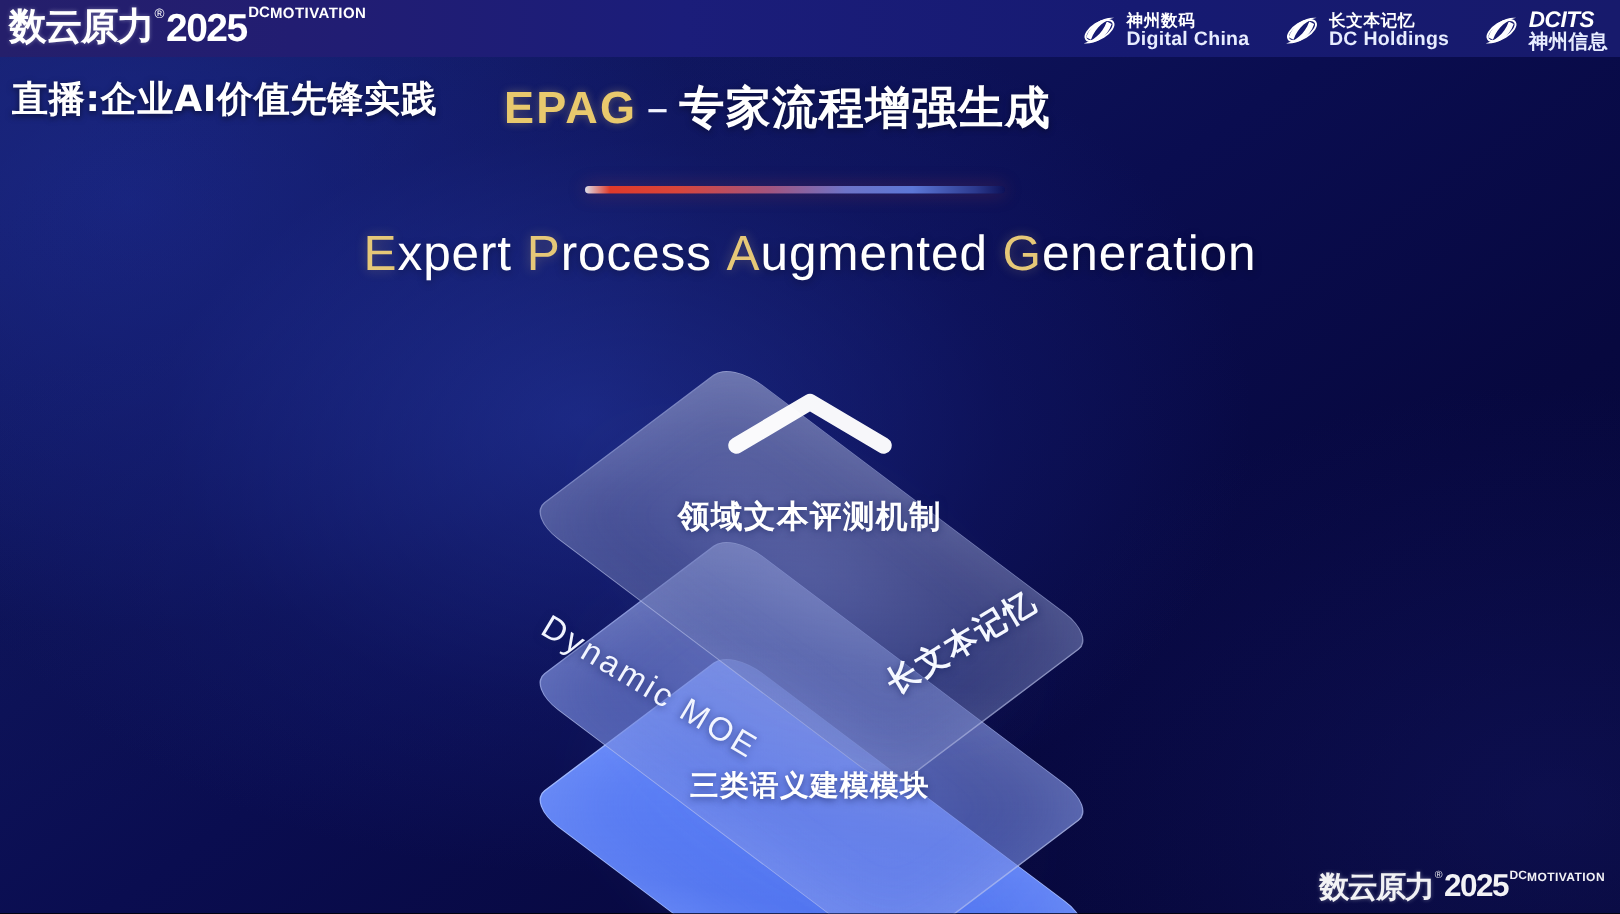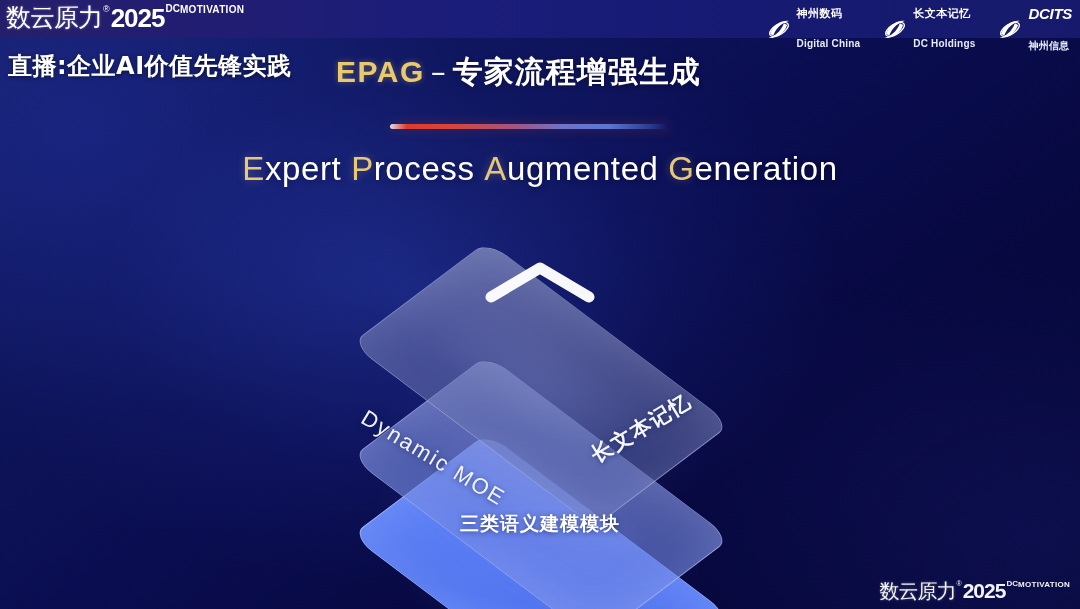--- a/index.html
+++ b/index.html
@@ -29,21 +29,21 @@
   }
   #brand-logo {
     position: absolute;
     left: 6px; top: 3px;
     display: flex;
     align-items: flex-start;
     color: #ffffff;
   }
   .brand-cn {
     font-size: 25px;
-    font-weight: 400;
+    font-weight: 700;
     letter-spacing: -1px;
     line-height: 30px;
     font-family: "DejaVu Sans", sans-serif;
     text-shadow: 0 0 3px rgba(255,255,255,0.35);
   }
   .brand-reg {
     font-size: 9px;
     line-height: 13px;
     margin-left: 1px;
   }
@@ -97,23 +97,23 @@
   }
   .partner-cn {
     color: #fff;
     font-size: 11px;
     font-weight: 800;
     letter-spacing: 0.5px;
     font-family: "DejaVu Sans", sans-serif;
   }
   .partner-en {
     color: #e7ecff;
-    font-size: 10px;
+    font-size: 13px;
     font-weight: 700;
-    margin-top: 20px;
+    margin-top: 0;
     letter-spacing: 0.2px;
   }
   .partner-cn.big-en {
     font-size: 15px;
     font-style: italic;
     font-family: "Liberation Sans", sans-serif;
     letter-spacing: -0.3px;
   }
 
   
@@ -392,20 +392,21 @@
     <div id="layer-mid-glow" class="layer-glow"></div>
     <div id="layer-mid" class="layer"></div>
 
     <div id="layer-top-glow" class="layer-glow"></div>
     <div id="layer-top" class="layer"></div>
 
     <svg id="chevron-icon" viewBox="0 0 110 42">
       <path d="M6 36 L55 7 L104 36" fill="none" stroke="#ffffff" stroke-width="11" stroke-linecap="round" stroke-linejoin="round" opacity="0.97"></path>
     </svg>
 
+    <div id="label-top" class="layer-label">领域文本评测机制</div>
     <div id="label-mid-left" class="layer-label">Dynamic MOE</div>
     <div id="label-mid-right" class="layer-label">长文本记忆</div>
     <div id="label-bottom" class="layer-label">三类语义建模模块</div>
 
   </div>
 
   <div id="footer-brand">
     <span class="brand-cn">数云原力</span>
     <span class="brand-reg">®</span>
     <span class="brand-year">2025</span>

